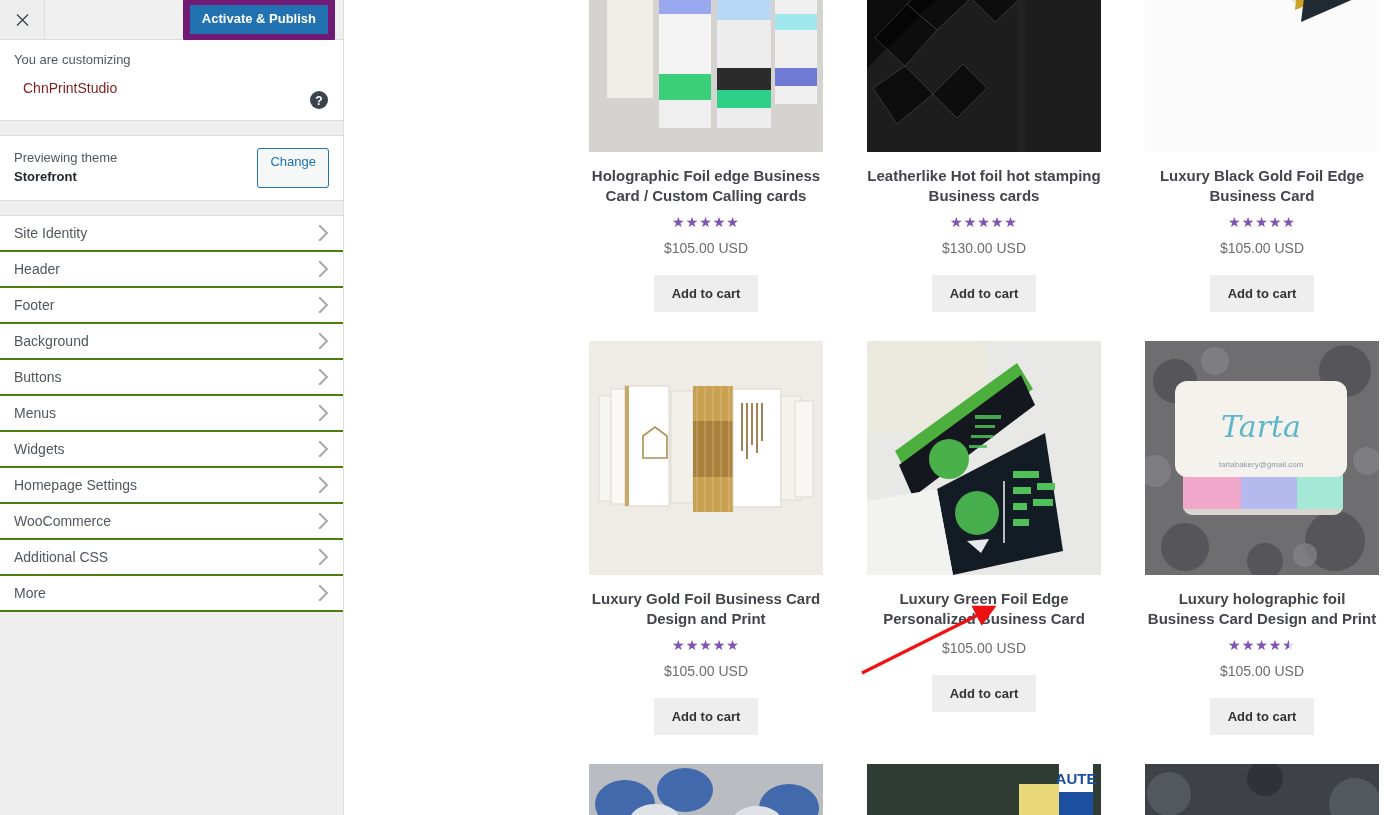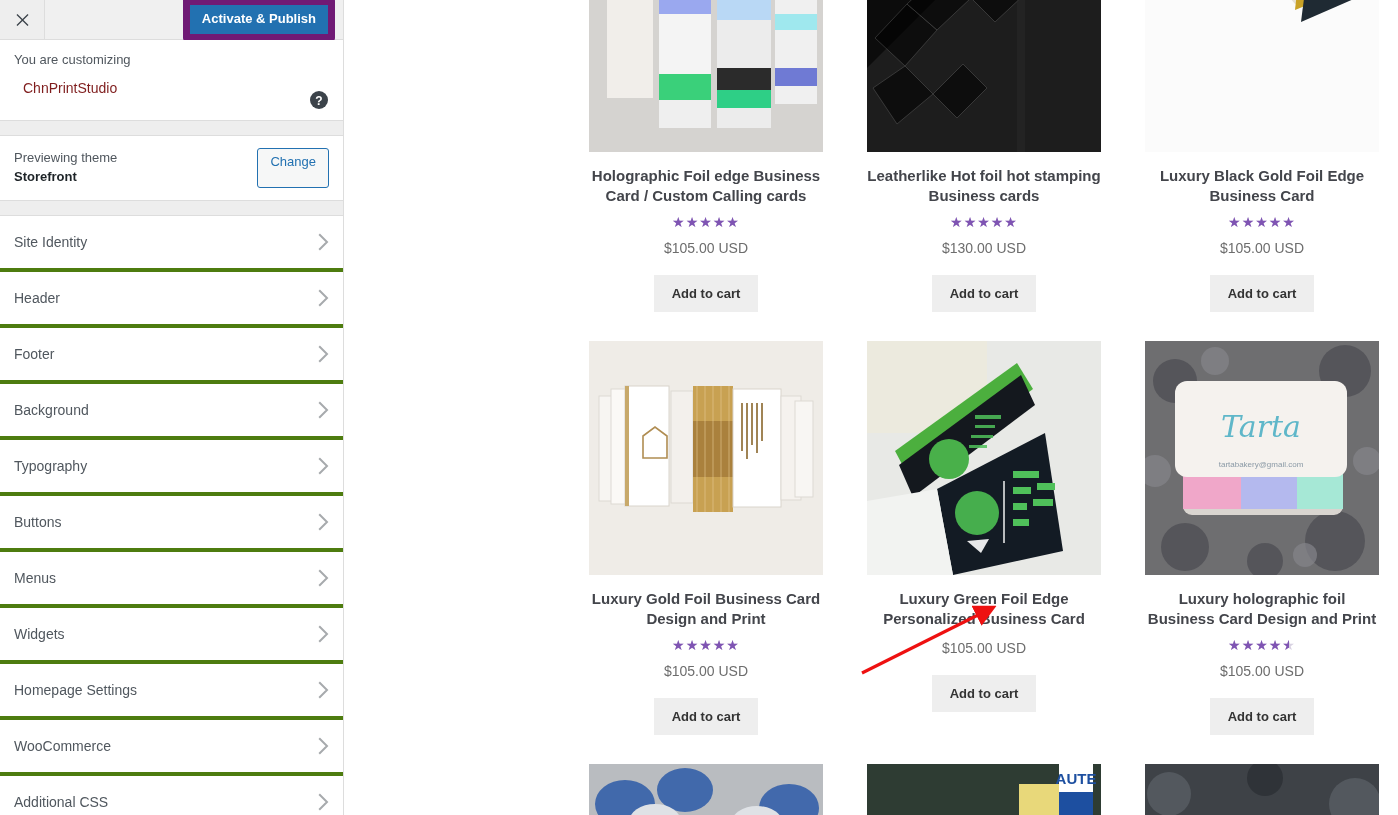--- a/index.html
+++ b/index.html
@@ -113,26 +113,26 @@
   }
 
   .cz-panel-gap { height: 15px; background: #eeeeee; border-bottom: 1px solid #dddddd; }
 
   .cz-sections {
     background: #ffffff;
     flex: 1;
     overflow: hidden;
   }
   .cz-section {
-    height: 56px;
+    height: 36px;
     display: flex;
     align-items: center;
     justify-content: space-between;
     padding: 0 14px 0 14px;
-    border-bottom: 4px solid #4d7c0f;
+    border-bottom: 2px solid #4d7c0f;
     background: #ffffff;
     cursor: pointer;
   }
   .cz-section-label {
     font-size: 14px;
     color: #50575e;
     font-weight: 400;
   }
   .cz-chevron { color: #a7aaad; display: flex; align-items: center; }
   .cz-chevron svg { display: block; }
@@ -295,28 +295,20 @@
         <div class="cz-section">
           <span class="cz-section-label">Footer</span>
           <span class="cz-chevron">
             <svg width="12" height="18" viewBox="0 0 12 18">
               <path d="M2.2 1.2 L10 9 L2.2 16.8" fill="none" stroke="#a7aaad" stroke-width="2"></path>
             </svg>
           </span>
         </div>
         <div class="cz-section">
           <span class="cz-section-label">Background</span>
-          <span class="cz-chevron">
-            <svg width="12" height="18" viewBox="0 0 12 18">
-              <path d="M2.2 1.2 L10 9 L2.2 16.8" fill="none" stroke="#a7aaad" stroke-width="2"></path>
-            </svg>
-          </span>
-        </div>
-        <div class="cz-section">
-          <span class="cz-section-label">Typography</span>
           <span class="cz-chevron">
             <svg width="12" height="18" viewBox="0 0 12 18">
               <path d="M2.2 1.2 L10 9 L2.2 16.8" fill="none" stroke="#a7aaad" stroke-width="2"></path>
             </svg>
           </span>
         </div>
         <div class="cz-section">
           <span class="cz-section-label">Buttons</span>
           <span class="cz-chevron">
             <svg width="12" height="18" viewBox="0 0 12 18">

